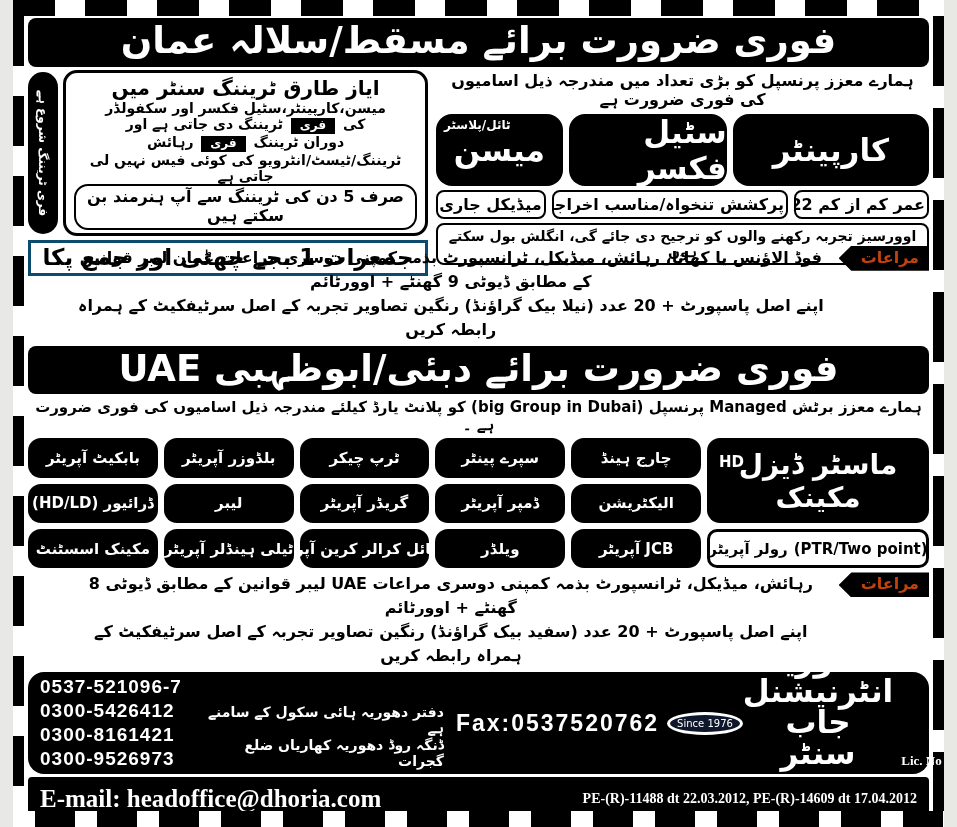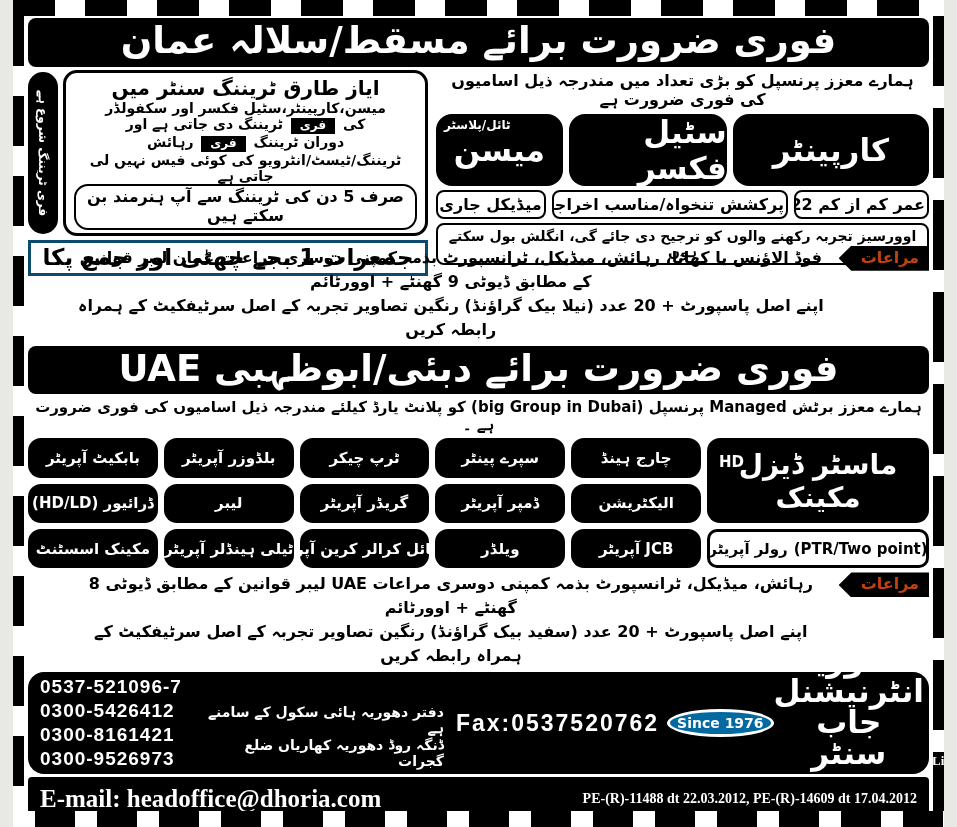--- a/index.html
+++ b/index.html
@@ -50,21 +50,21 @@
   .gfeat{grid-column:1;grid-row:1/3;font-size:28px;position:relative;white-space:normal;}
   .gfeat .hd{position:absolute;top:15px;left:12px;font-size:15px;}
   .groller{grid-column:1;grid-row:3;background:#fff;color:#000;border:3px solid #000;border-radius:10px;display:flex;align-items:center;justify-content:center;gap:6px;font-weight:bold;font-size:15px;white-space:nowrap;}
   
   .contact{direction:ltr;background:#000;color:#fff;border-radius:16px;padding:5px 12px;display:flex;gap:12px;align-items:stretch;height:92px;flex:none;}
   .phones{display:flex;flex-direction:column;justify-content:space-between;font-family:"Liberation Sans",sans-serif;font-size:19px;font-weight:bold;letter-spacing:1px;line-height:1.05;flex:none;}
   .notes{direction:rtl;display:flex;flex-direction:column;justify-content:space-around;font-size:14px;font-weight:bold;flex:none;max-width:250px;margin-top:26px;}
   .companycol{flex:1;display:flex;flex-direction:row;min-width:0;}
   .faxrow{display:flex;align-items:center;gap:8px;}
   .fax{flex:1;text-align:center;font-family:"Liberation Sans",sans-serif;font-size:23px;font-weight:bold;letter-spacing:2px;}
-  .since{background:#0369a1;color:#fff;border:3px solid #fff;border-radius:50%;padding:3px 7px;font-size:14px;font-weight:bold;white-space:nowrap;flex:none;}
+  .since{background:#0f172a;color:#fff;border:3px solid #fff;border-radius:50%;padding:3px 7px;font-size:10px;font-weight:normal;white-space:nowrap;flex:none;}
   .namerow{display:flex;align-items:flex-end;gap:8px;flex:1;}
   .company{flex:1;direction:rtl;text-align:center;font-size:31px;font-weight:bold;line-height:1;}
   .lic{font-family:"Liberation Serif",serif;font-size:13px;font-weight:bold;white-space:nowrap;flex:none;}
   .emailbar{direction:ltr;background:#000;color:#fff;border-radius:4px;display:flex;align-items:center;gap:20px;padding:3px 12px;height:38px;flex:none;}
   .email-main{flex:1;font-family:"Liberation Serif",serif;font-size:25px;font-weight:bold;white-space:nowrap;}
   .permits{font-family:"Liberation Serif",serif;font-size:14px;font-weight:bold;text-align:right;white-space:nowrap;}
   
   .branch{direction:rtl;display:flex;align-items:center;border:4px solid #000;border-radius:20px;padding:1px 8px;gap:10px;flex:none;}
   .br0{height:36px;}
   .citylabel{font-size:17px;padding:1px 10px 3px 24px;}

